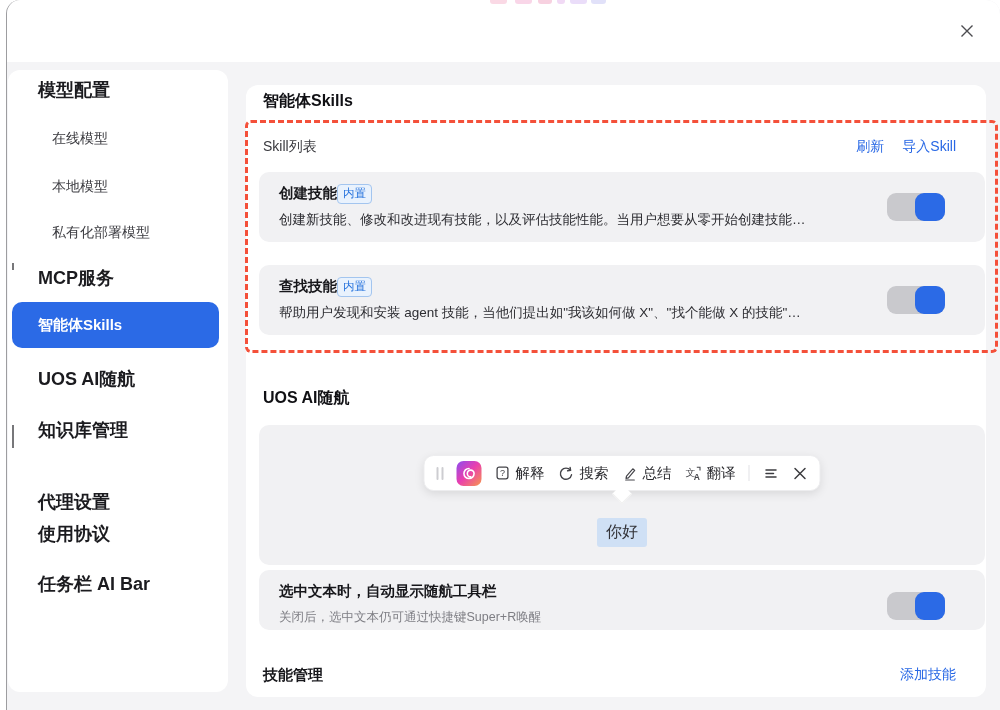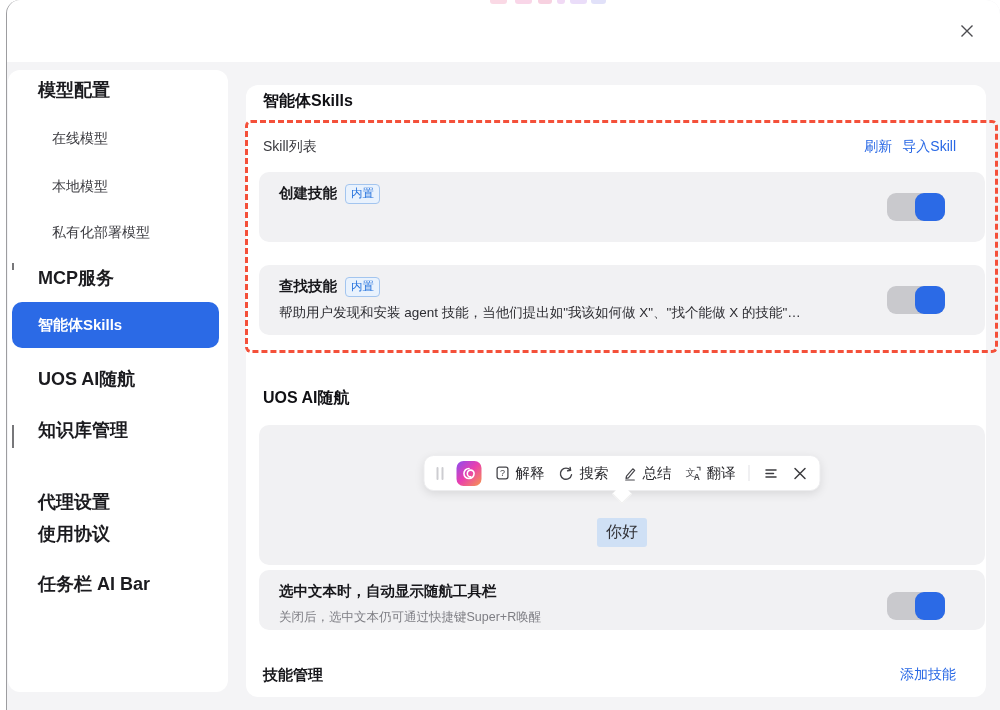--- a/index.html
+++ b/index.html
@@ -44,30 +44,30 @@
     background:#ffffff;border-radius:12px;
   }
   .page-title{position:absolute;left:256px;top:91px;font-size:16px;font-weight:700;color:#101014;}
   .dotted-box{
     position:absolute;left:238px;top:120px;width:753px;height:233px;
     border:3px dashed var(--red);border-radius:6px;box-sizing:border-box;pointer-events:none;
   }
   .row-between{position:absolute;display:flex;align-items:center;justify-content:space-between;}
   .skilllist-row{left:256px;top:135px;width:693px;height:24px;}
   .sub-label{font-size:14px;color:#38383d;}
-  .links{display:flex;gap:10px;}
+  .links{display:flex;gap:18px;}
   .link{font-size:14px;color:var(--link);cursor:pointer;}
   
   .card{
     position:absolute;left:252px;width:726px;background:var(--cardbg);border-radius:10px;
   }
   .skill-card{height:70px;}
   .skill-title{position:absolute;left:20px;top:12px;font-size:14.5px;font-weight:700;color:#17171b;display:flex;align-items:center;}
   .badge{
-    display:inline-block;margin-left:8px;font-size:11.5px;font-weight:400;line-height:1;
+    display:inline-block;font-size:11.5px;font-weight:400;line-height:1;
     padding:3px 5px;border-radius:4px;border:1px solid var(--badgeborder);
     color:var(--badgetext);background:var(--badgebg);
   }
   .skill-desc{position:absolute;left:20px;top:39px;right:110px;font-size:13.5px;color:#2d2d32;white-space:nowrap;overflow:hidden;}
   .switch{position:absolute;right:40px;width:58px;height:28px;border-radius:9px;background:var(--track);cursor:pointer;}
   .switch .thumb{position:absolute;right:0;top:0;width:30px;height:28px;border-radius:9px;background:var(--accent);}
   
   .section-title{position:absolute;left:256px;top:388px;font-size:16px;font-weight:700;color:#101014;}
   .preview-card{top:425px;height:140px;}
   .float-toolbar{
@@ -147,20 +147,21 @@
         <span class="link">刷新</span>
         <span class="link">导入Skill</span>
       </span>
     </div>
 
     <div class="card skill-card" style="top:172px;">
       <div class="skill-title">
         <span>创建技能</span>
         <span class="badge">内置</span>
       </div>
+      <div class="skill-desc">创建新技能、修改和改进现有技能，以及评估技能性能。当用户想要从零开始创建技能…</div>
       <div class="switch" style="top:21px;">
           <span class="thumb"></span>
         </div>
     </div>
 
     <div class="card skill-card" style="top:265px;">
       <div class="skill-title">
         <span>查找技能</span>
         <span class="badge">内置</span>
       </div>

